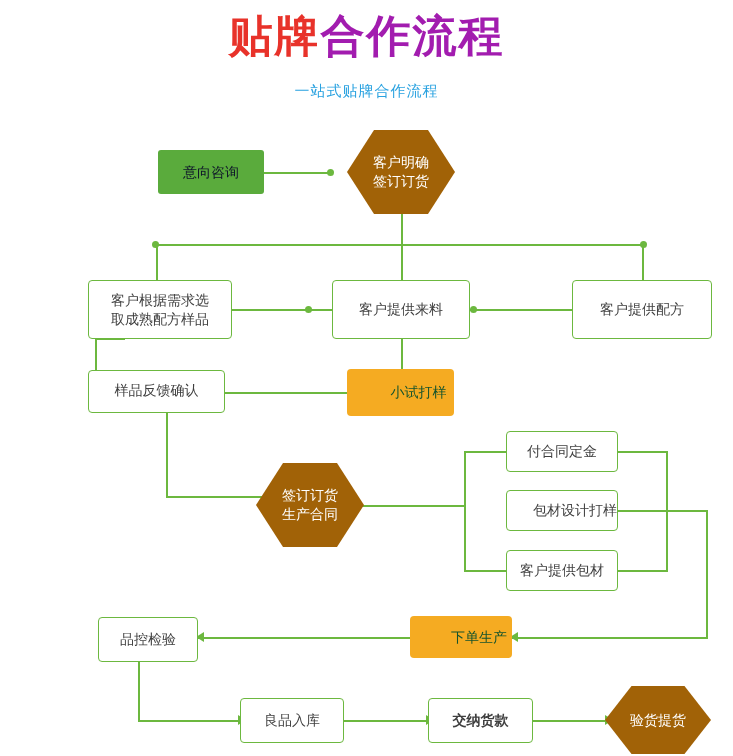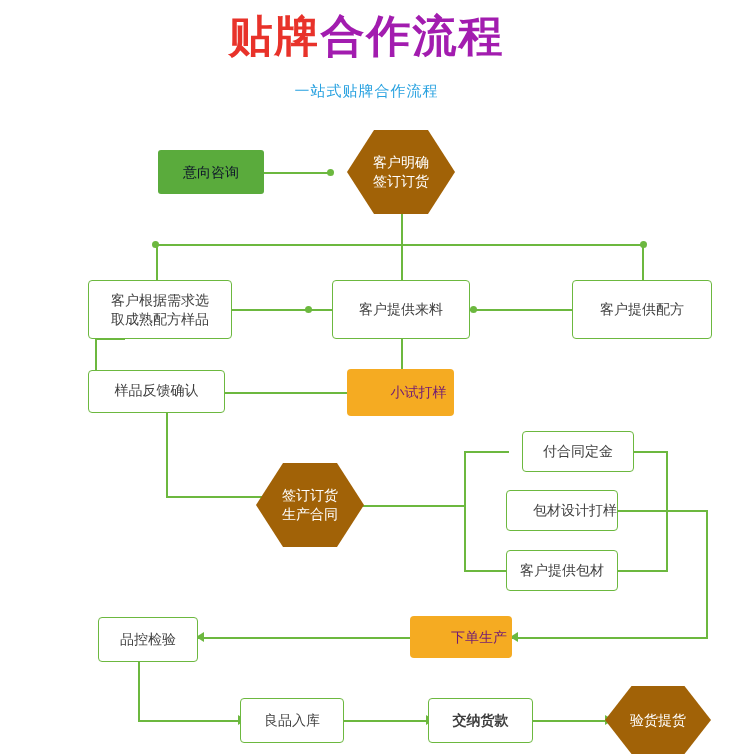--- a/index.html
+++ b/index.html
@@ -60,21 +60,21 @@
     border-radius: 3px;
   }
   .node-outline {
     background: #ffffff;
     color: #3f3f3f;
     border: 1.5px solid #6cb83f;
     border-radius: 4px;
   }
   .node-orange {
     background: #f5ab22;
-    color: #701a75;
+    color: #14532d;
     border-radius: 4px;
     padding-left: 36px;
   }
   
   .hex {
     position: absolute;
     background: #a16207;
     color: #ffffff;
     display: flex;
     align-items: center;
@@ -215,21 +215,21 @@
     <span>小试打样</span>
   </div>
 
   <div class="hex" style="left:256px; top:463px; width:108px; height:84px;">
     <div>
       <div>签订订货</div>
       <div>生产合同</div>
     </div>
   </div>
 
-  <div class="node node-outline" style="left:506px; top:431px; width:112px; height:41px;margin-left:16px;">
+  <div class="node node-outline" style="left:506px; top:431px; width:112px; height:41px;">
     <span>付合同定金</span>
   </div>
 
   <div class="node node-outline" style="left:506px; top:490px; width:112px; height:41px;justify-content:flex-end;">
     <span>包材设计打样</span>
   </div>
 
   <div class="node node-outline" style="left:506px; top:550px; width:112px; height:41px;">
     <span>客户提供包材</span>
   </div>

